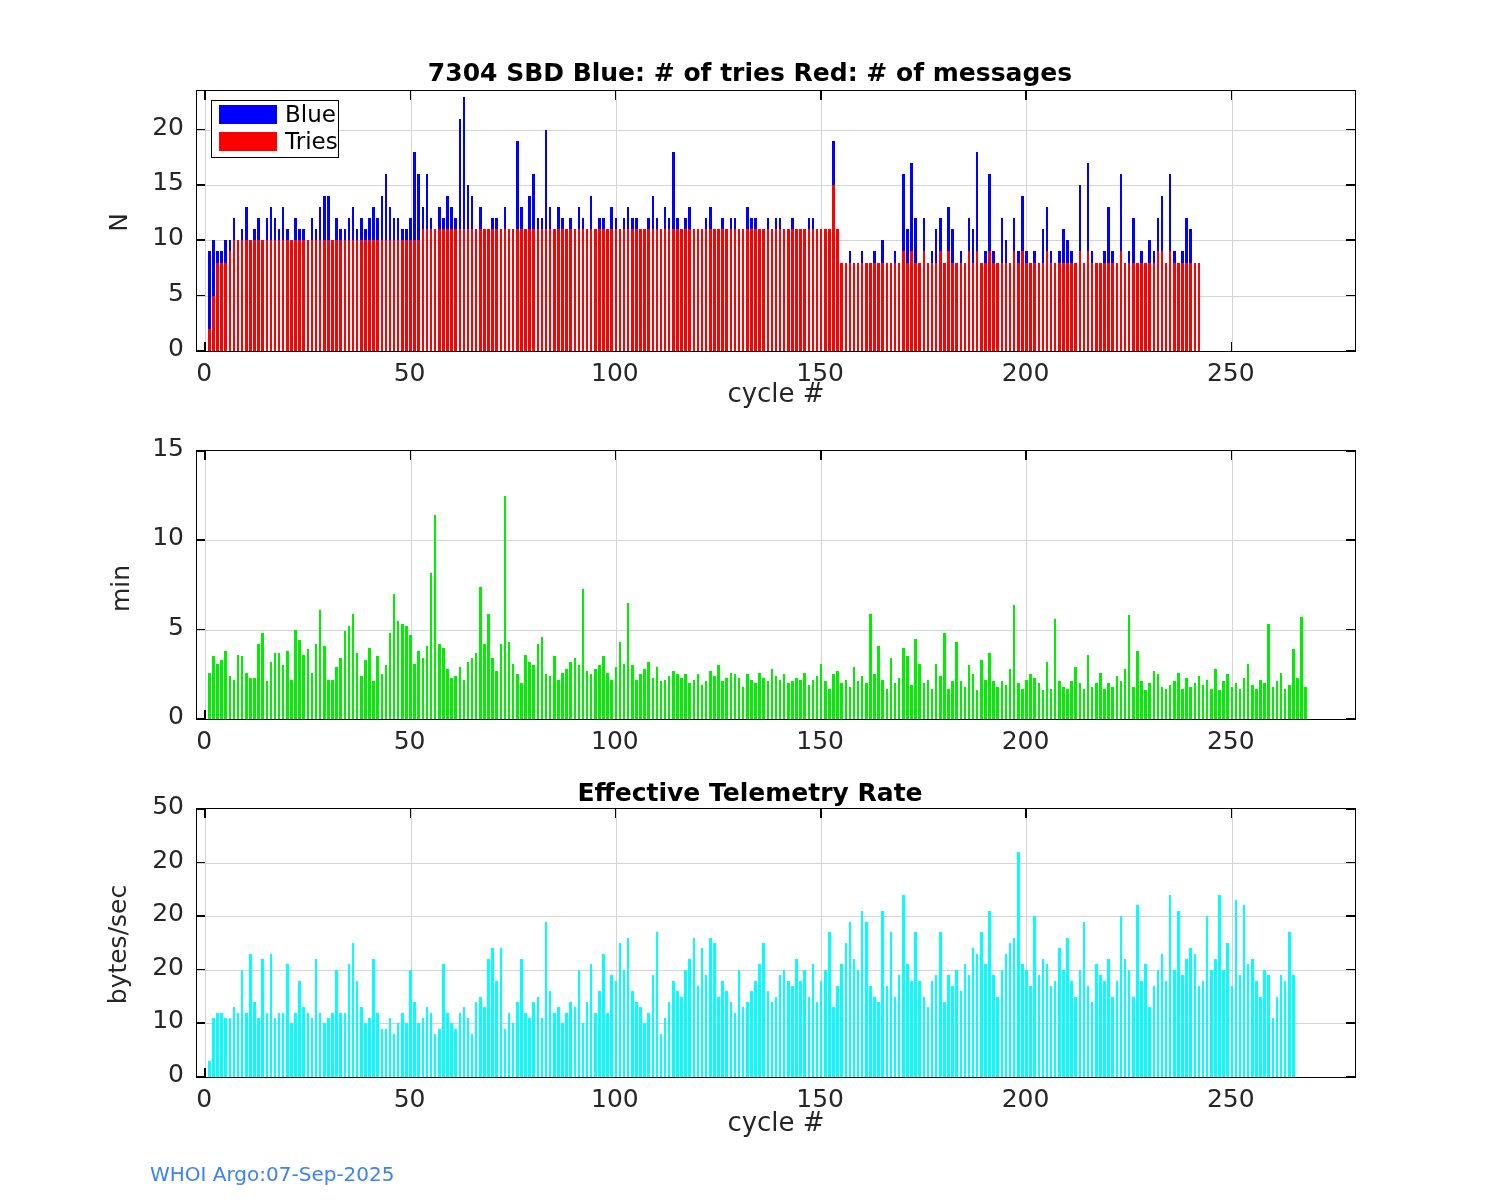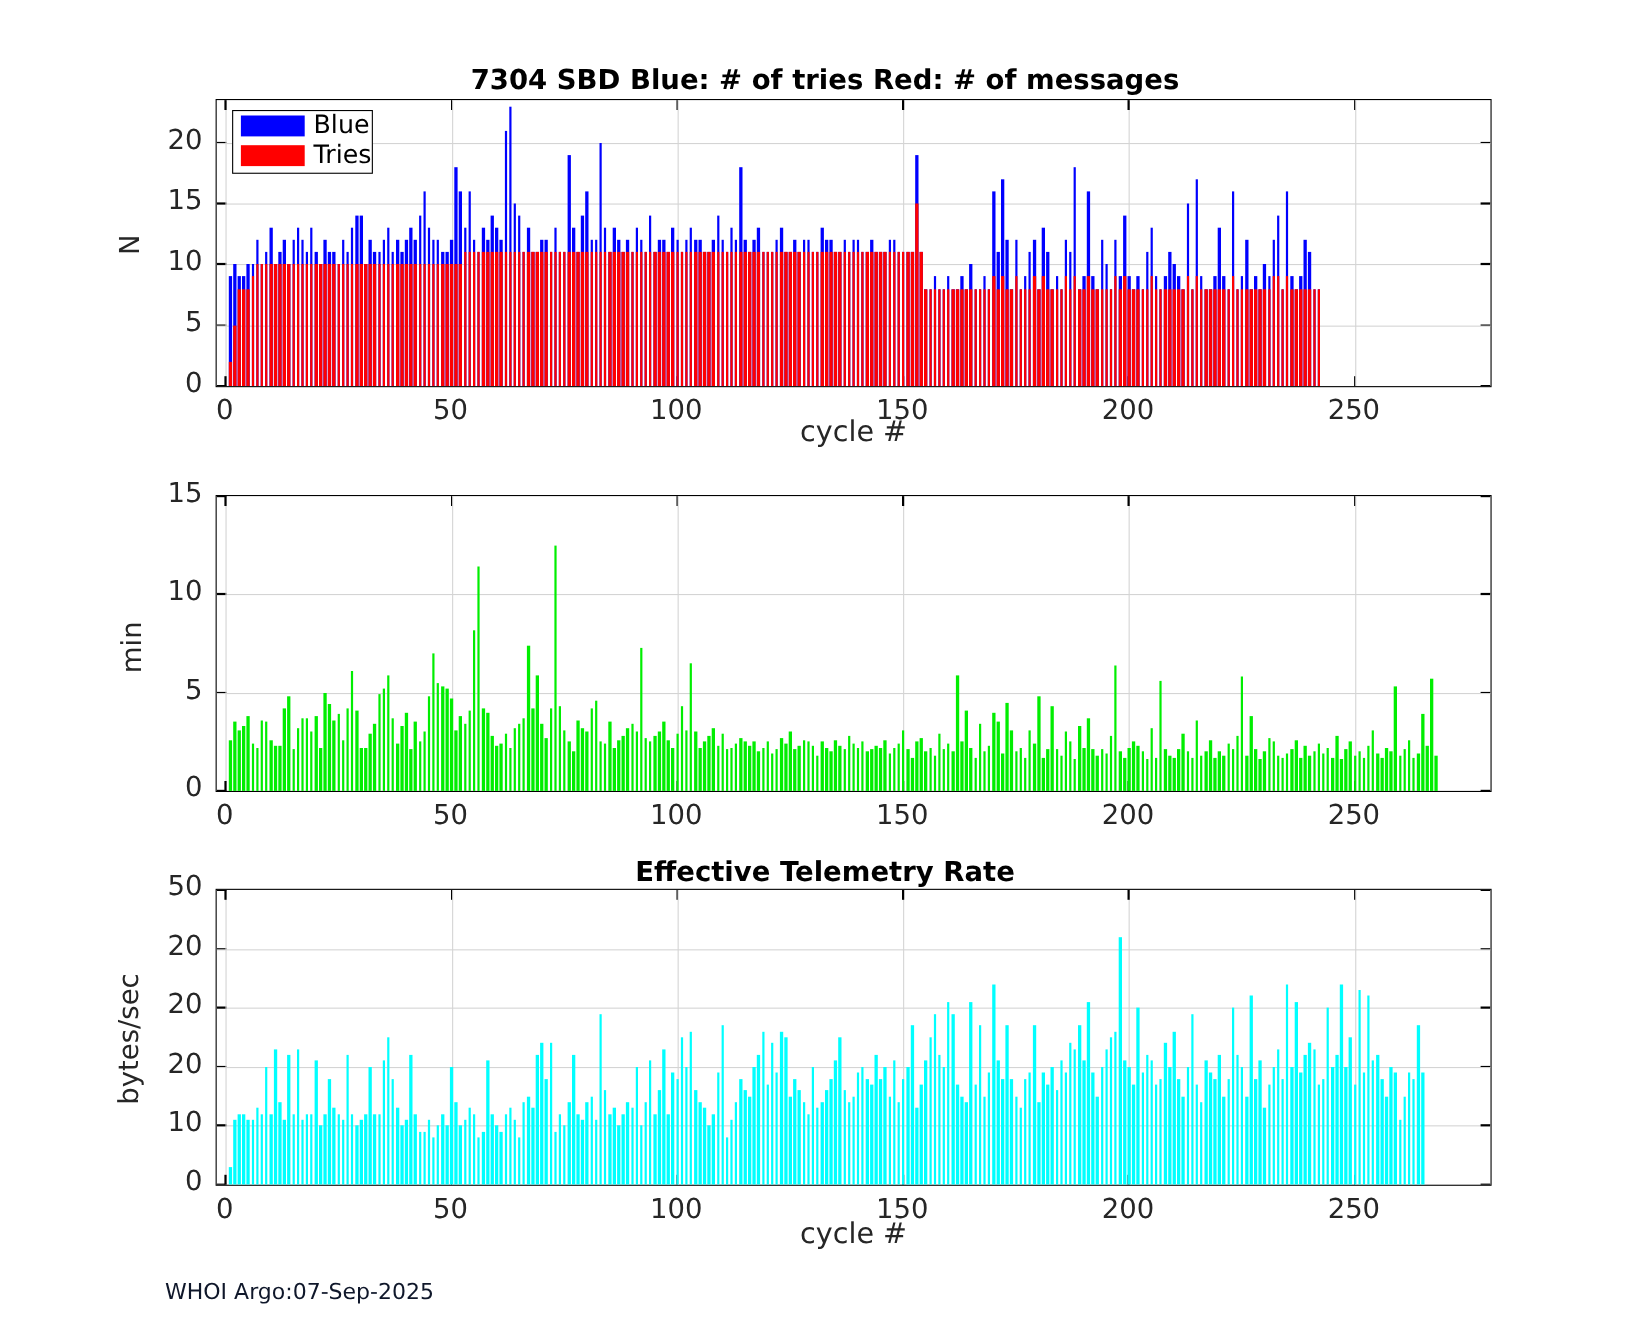--- a/index.html
+++ b/index.html
@@ -134,21 +134,21 @@
     margin-right: 8px;
   }
   .legend-text {
     font-size: 23px;
     color: #000;
     line-height: 1;
   }
   .footer {
     position: absolute;
     font-size: 20px;
-    color: #0f172a;
+    color: #3b82f6;
     white-space: nowrap;
     text-align: center;
   }
 </style>
 </head>
 <body>
 
 <div class="figure">
 
   <div class="panel" style="left:0px; top:48px; width:1500px; height:360px;">

